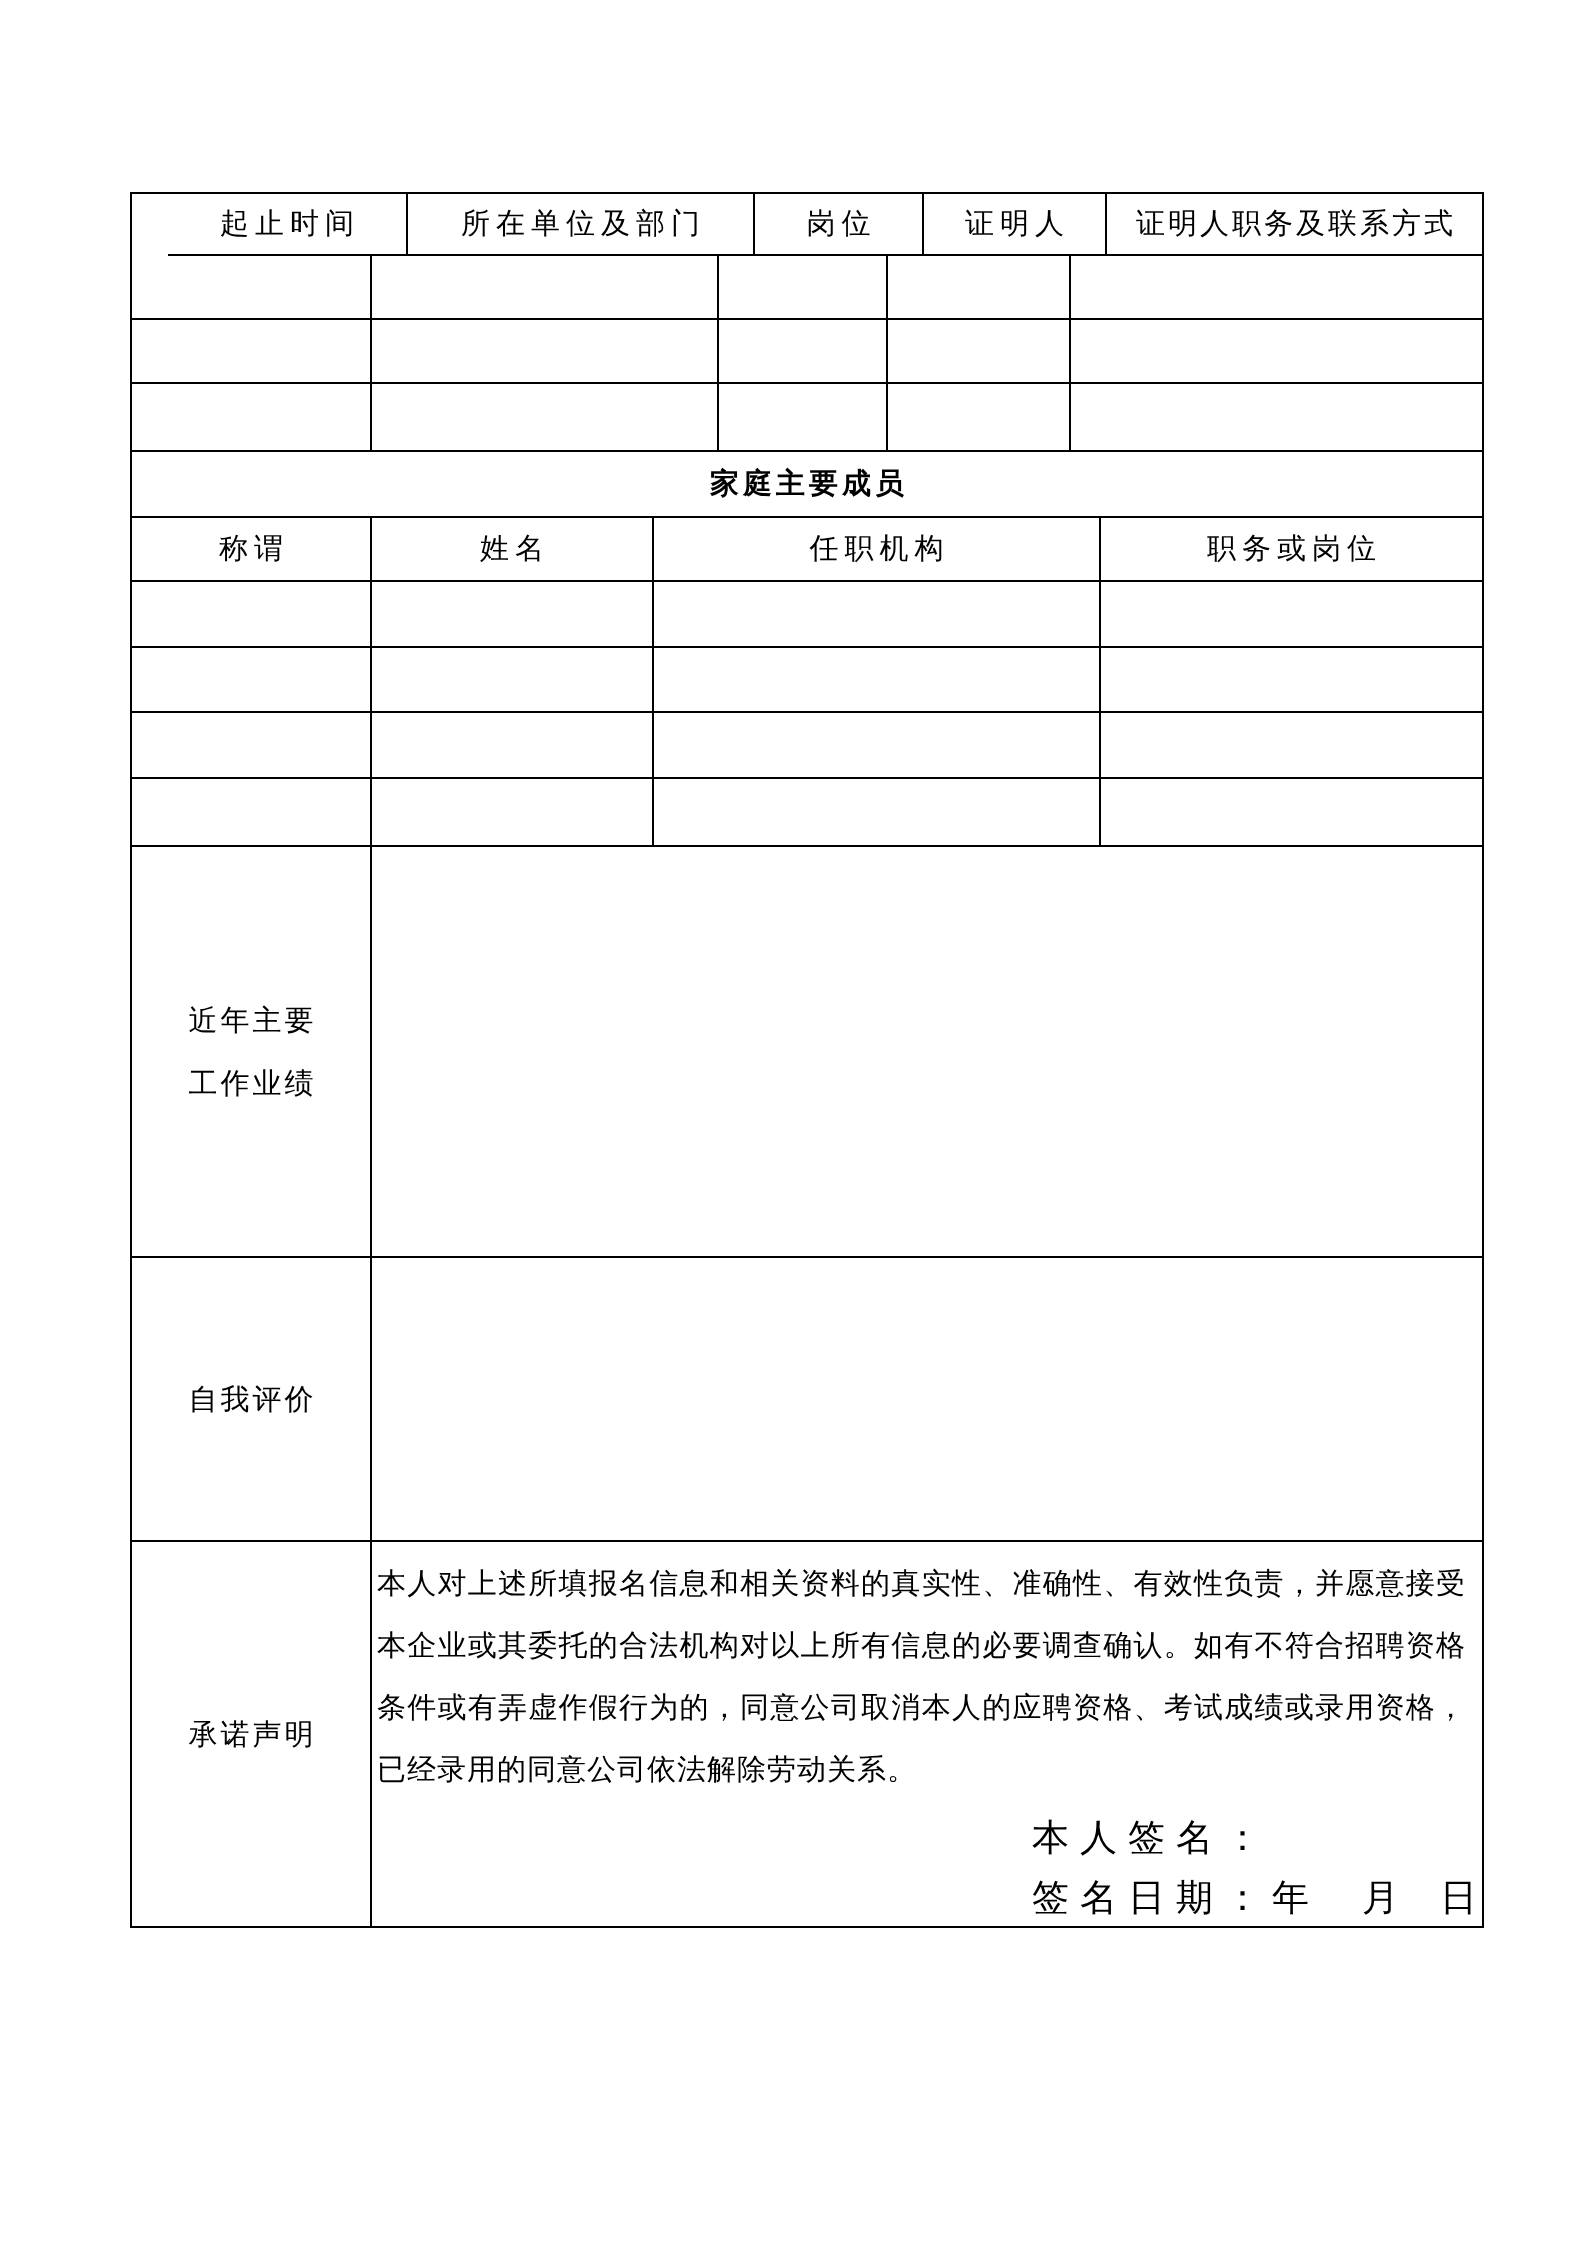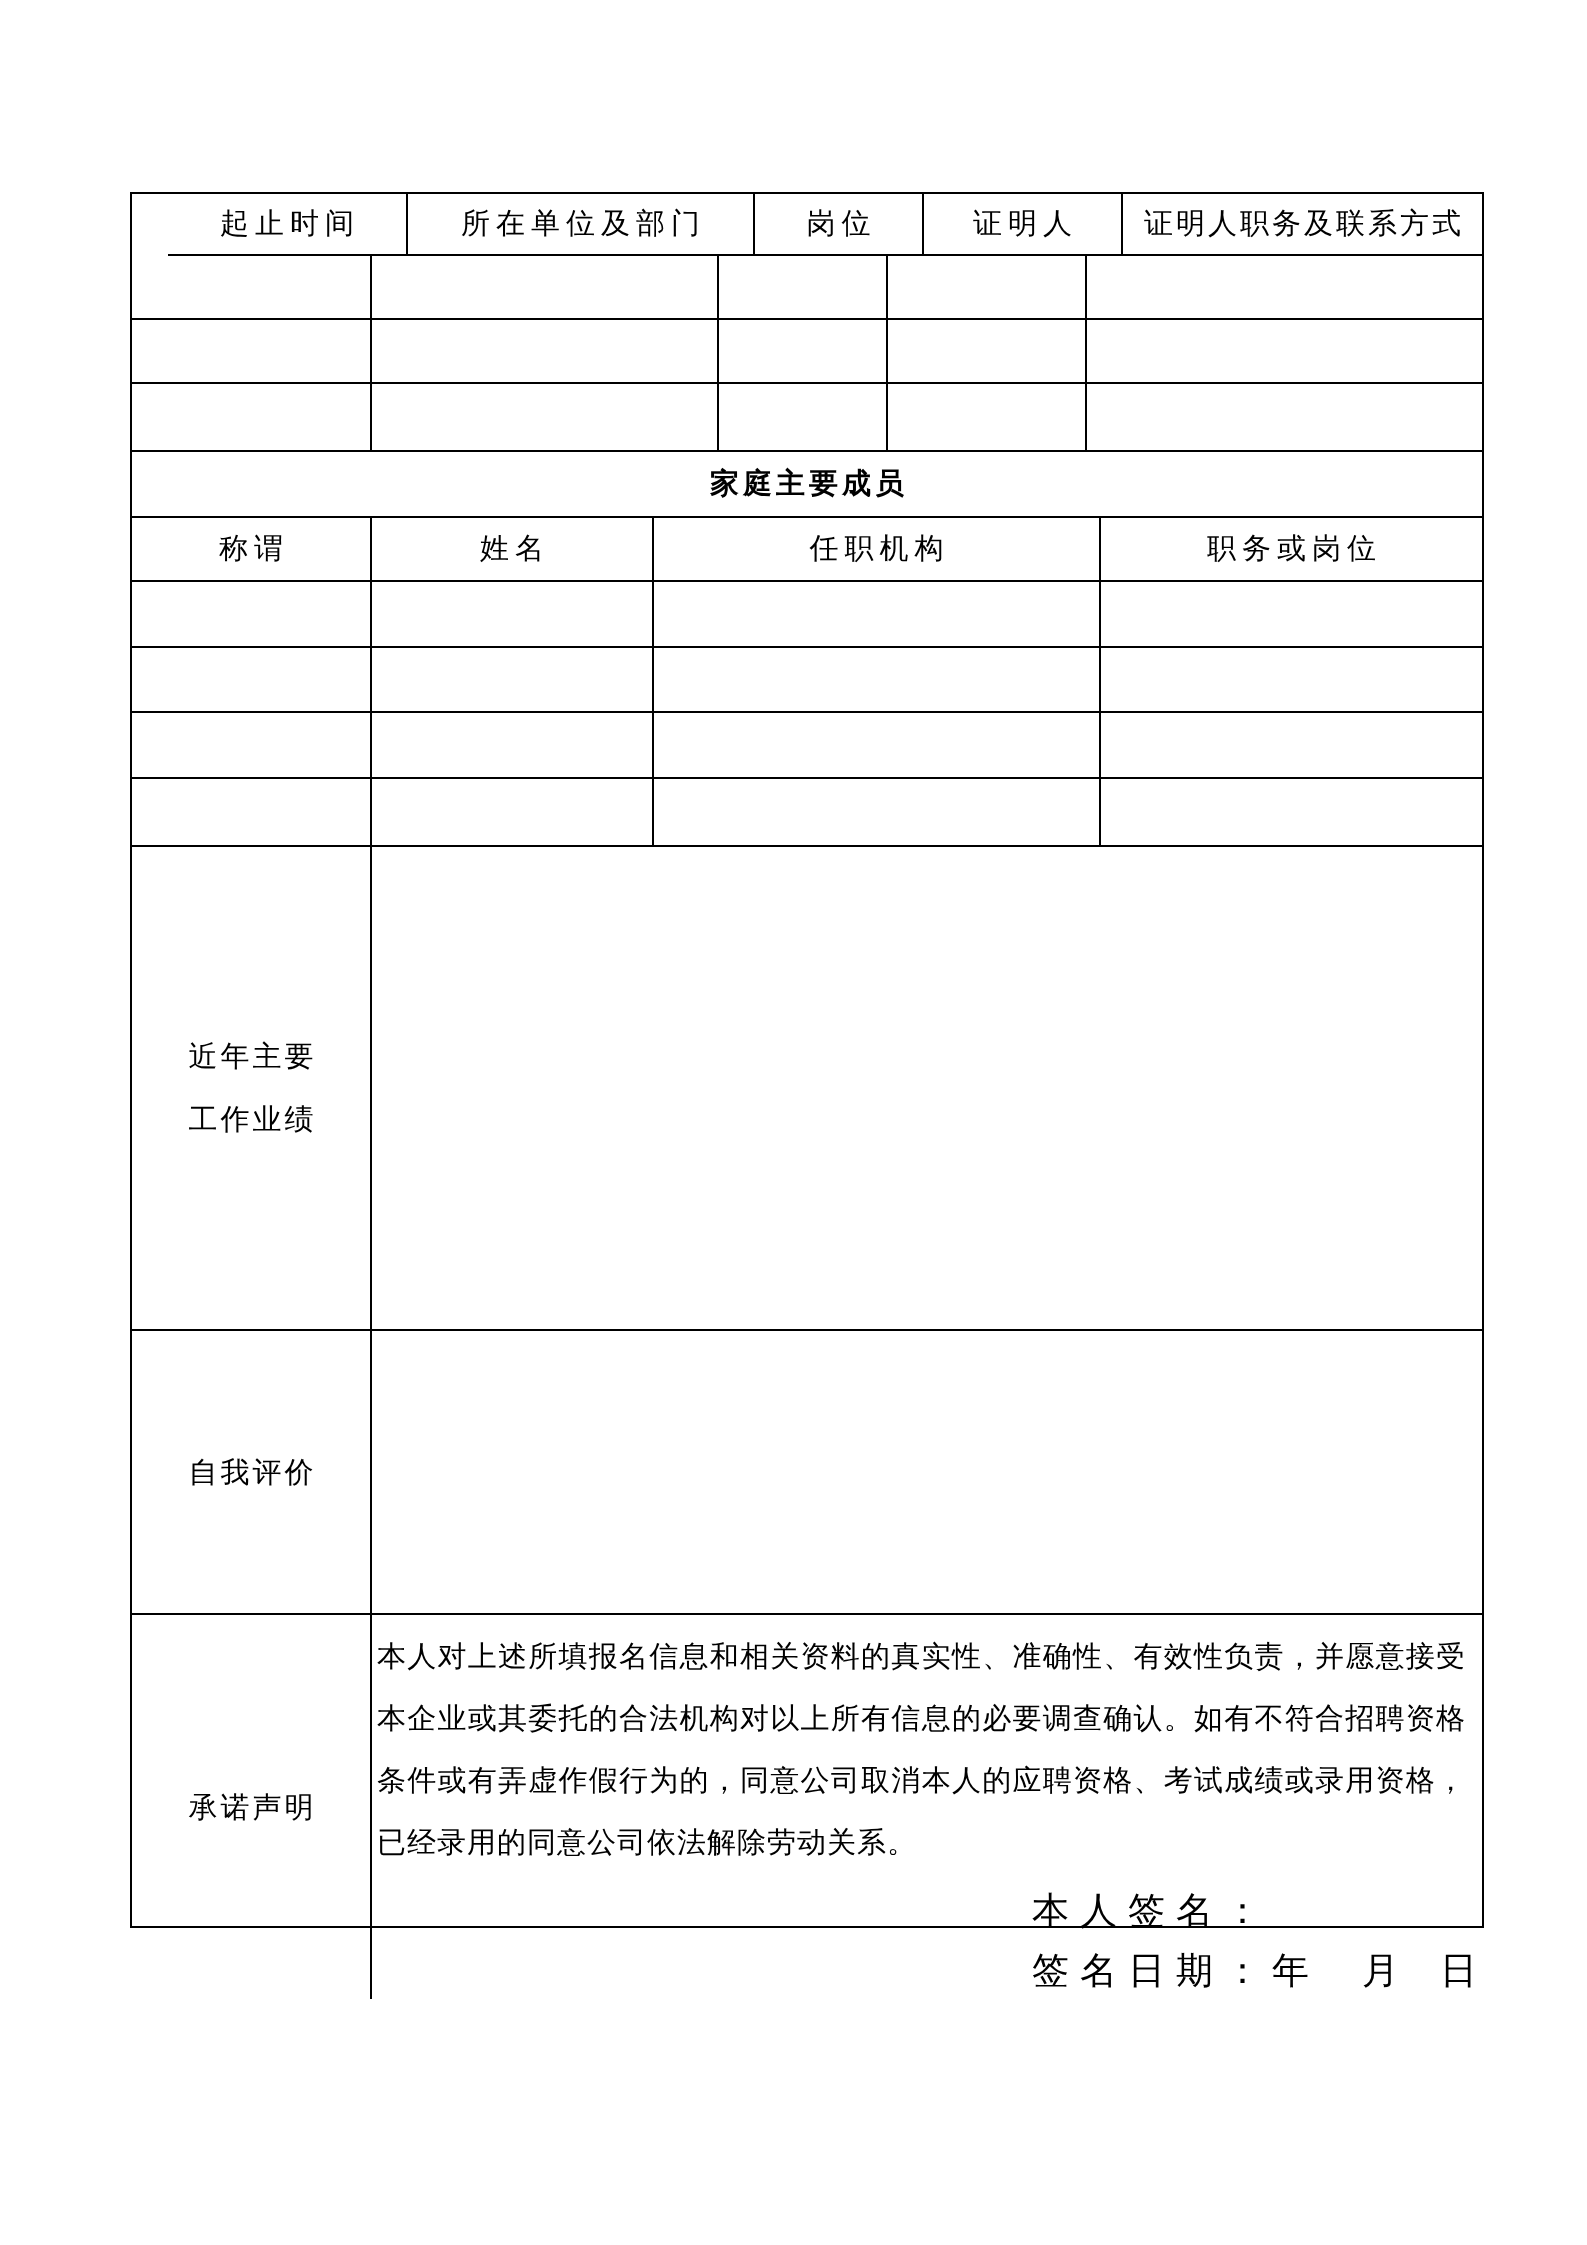--- a/index.html
+++ b/index.html
@@ -26,27 +26,27 @@
   }
   .cell.lastc { border-right: none; flex: 1; }
   .vcenter { display: flex; align-items: center; justify-content: center; }
   .hdr {
     font-size: 29px; letter-spacing: 6px; text-indent: 6px;
     text-align: center; white-space: nowrap;
   }
   .hdr-tight { letter-spacing: 3px; text-indent: 3px; }
   .section-title { font-weight: bold; font-size: 29px; letter-spacing: 4px; text-indent: 4px; }
   
-  .wc1 { width: 240px; } .wc2 { width: 347px; } .wc3 { width: 169px; } .wc4 { width: 199px; }
+  .wc1 { width: 240px; } .wc2 { width: 347px; } .wc3 { width: 169px; } .wc4 { width: 183px; }
   .fc1 { width: 240px; } .fc2 { width: 282px; } .fc3 { width: 447px; }
   .lc  { width: 240px; }
   
   .h62 { height: 62px; margin-left: 36px; } .h64 { height: 64px; } .h65 { height: 65px; }
   .h66 { height: 66px; } .h68 { height: 68px; }
-  .h411 { height: 484px; } .h284 { height: 284px; } .h384 { height: 384px; }
+  .h411 { height: 411px; } .h284 { height: 284px; } .h384 { height: 384px; }
   .label-col {
     display: flex; flex-direction: column;
     align-items: center; justify-content: center;
     font-size: 29px; letter-spacing: 3px; text-indent: 3px;
   }
   .label-col .lline { line-height: 63px; white-space: nowrap; }
   .stmt-cell { padding: 10px 16px 0 5px; }
   .stmt-text {
     margin: 0; font-size: 29px; line-height: 62px;
     letter-spacing: 1px; text-align: justify;

